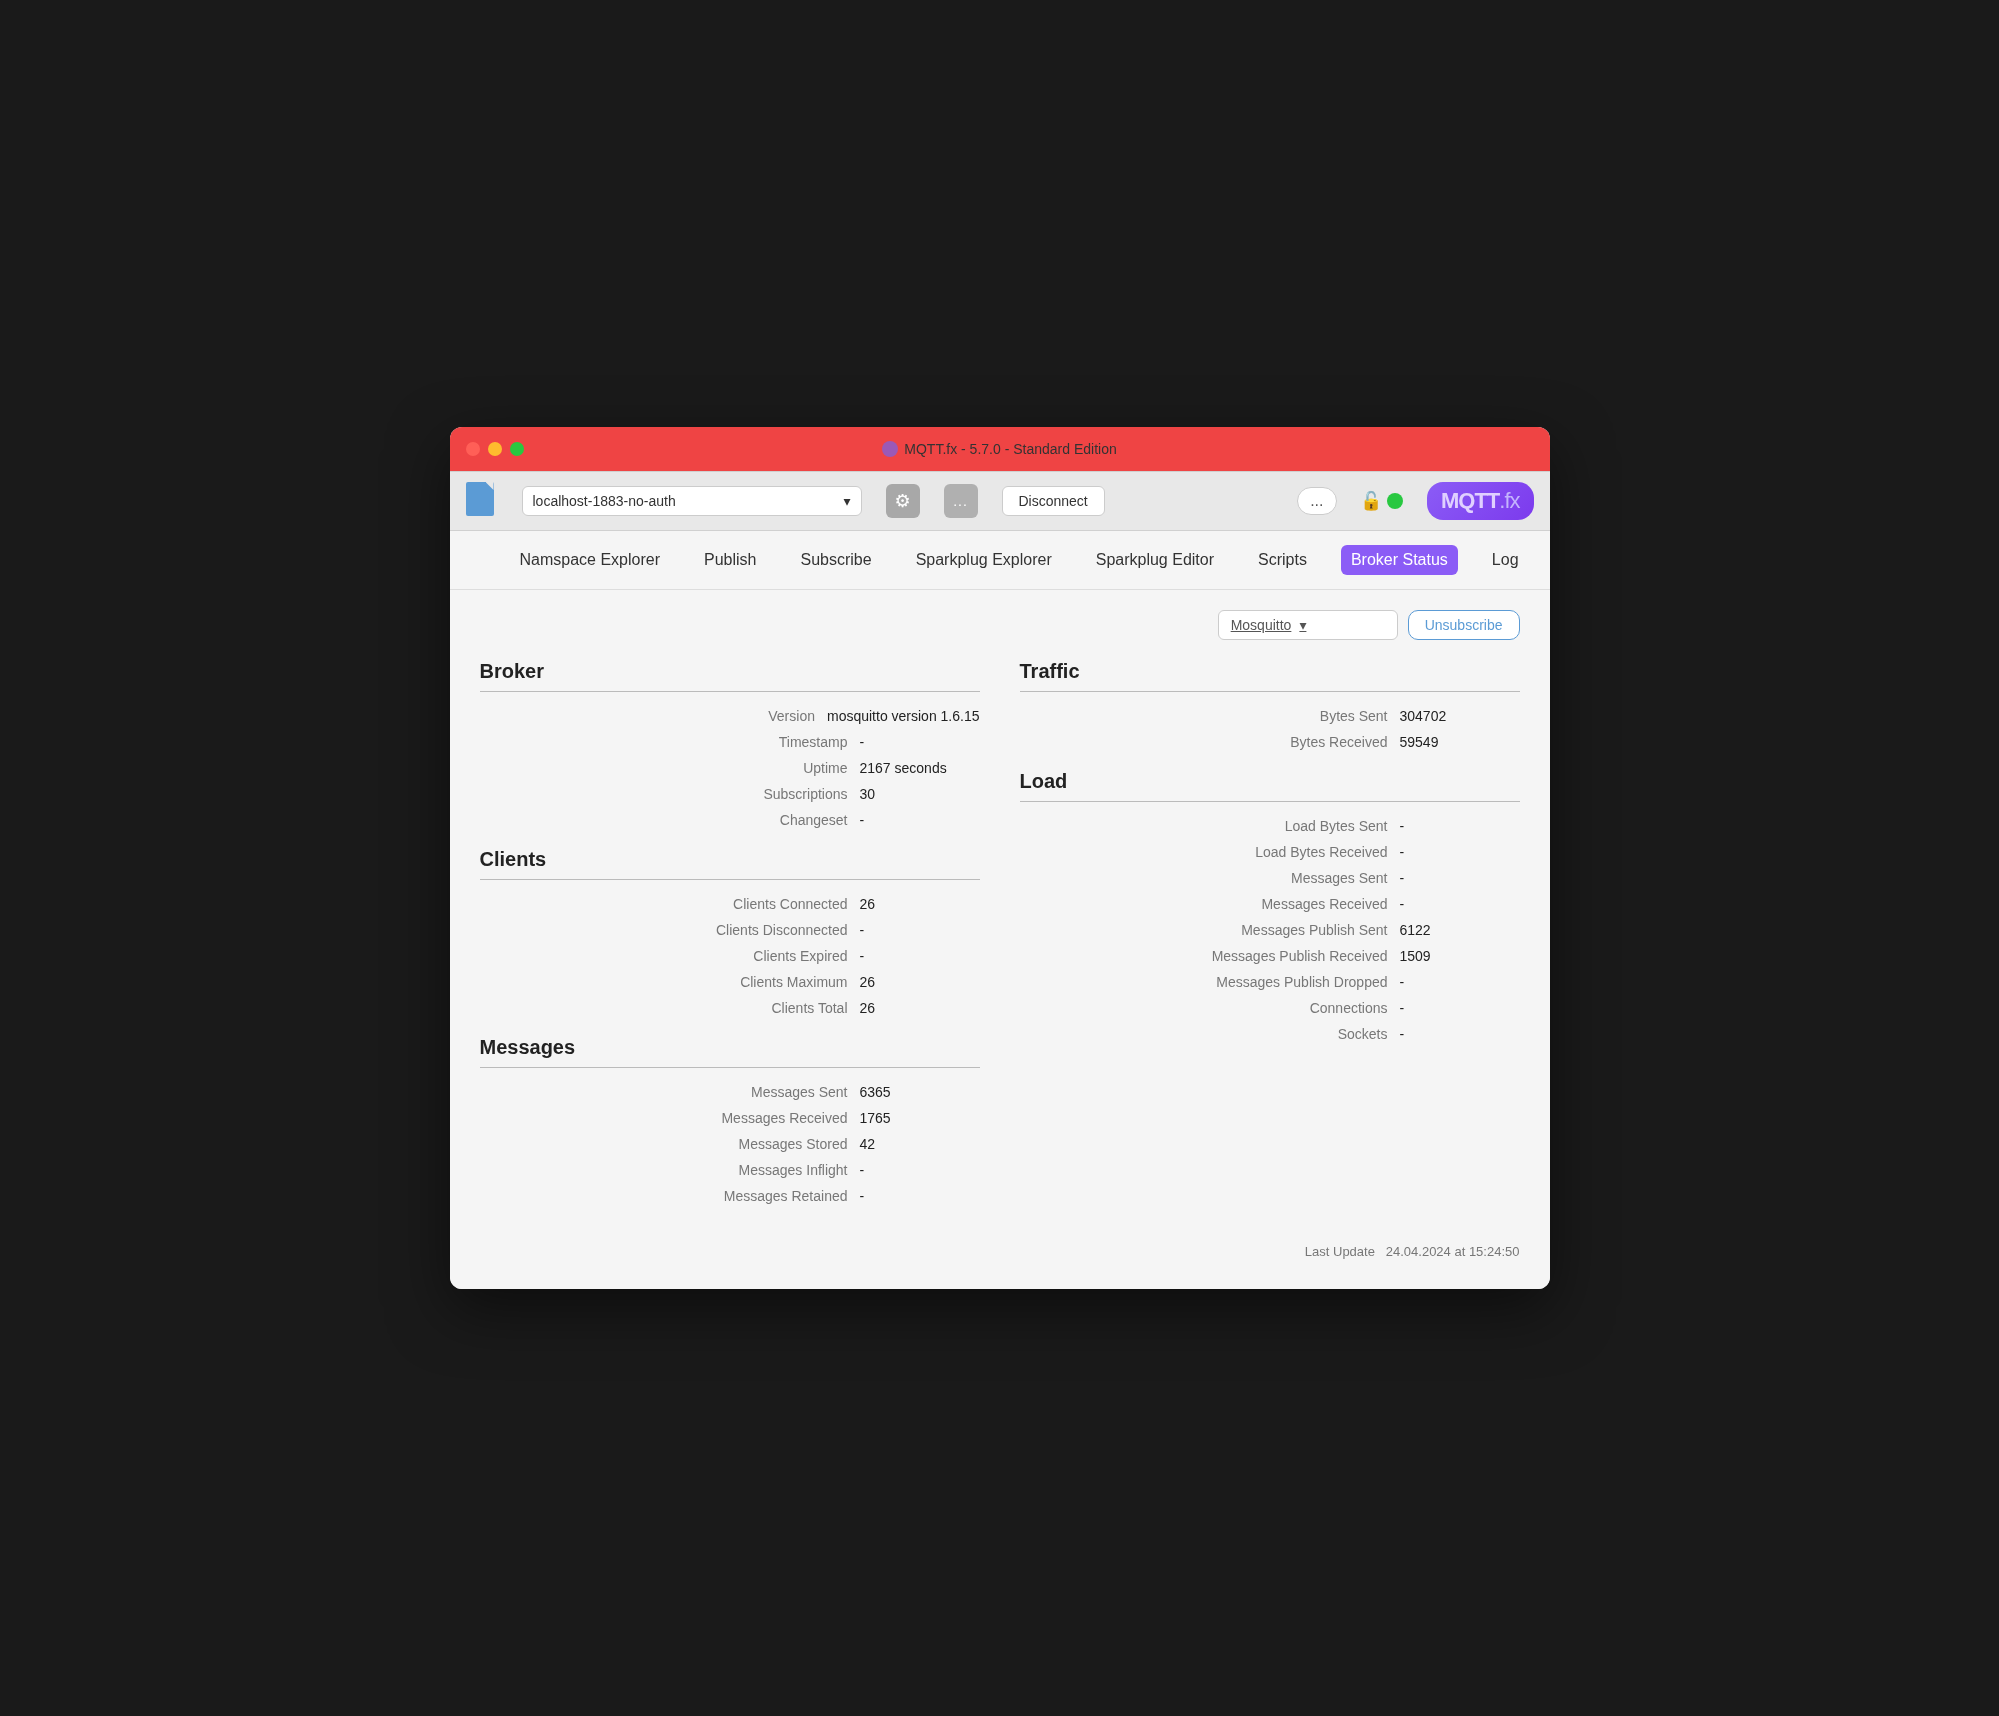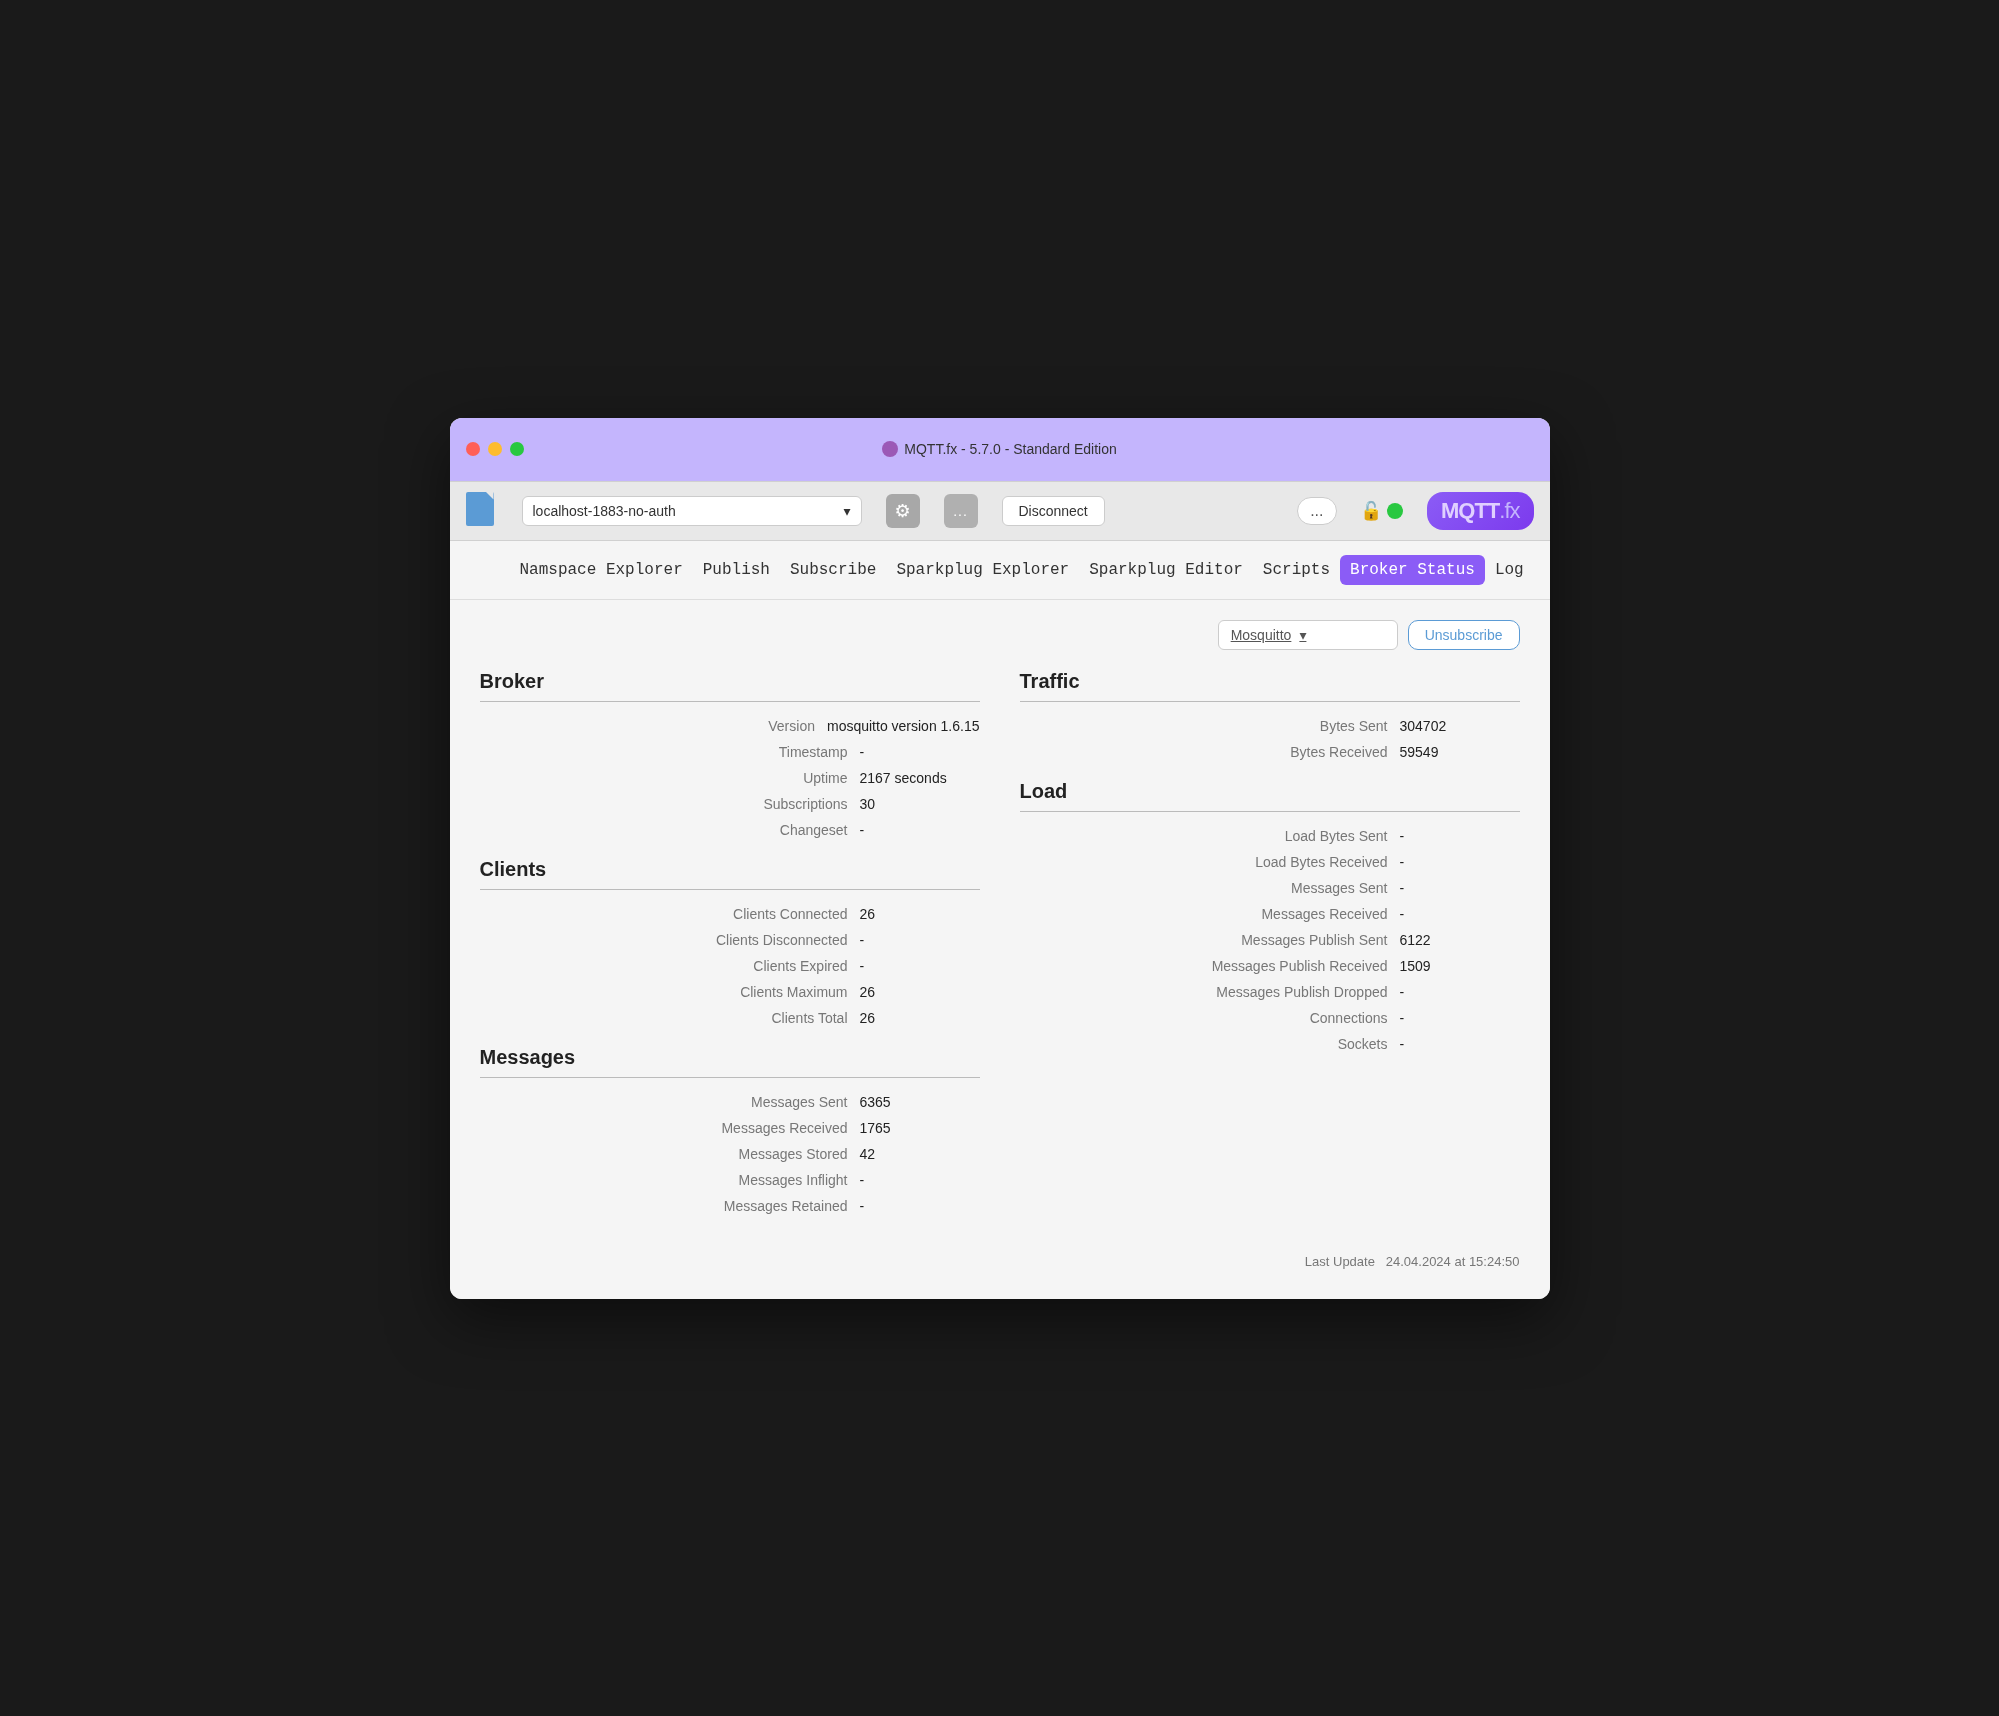--- a/index.html
+++ b/index.html
@@ -12,22 +12,22 @@
       font-family: -apple-system, BlinkMacSystemFont, 'Helvetica Neue', Arial, sans-serif;
     }
     .window {
       width: 1100px;
       background: #f0f0f0;
       border-radius: 12px;
       overflow: hidden;
       box-shadow: 0 20px 60px rgba(0,0,0,0.5);
     }
     .title-bar {
-      background: #c4b5fd;
-      height: 64px;
+      background: #ef4444;
+      height: 45px;
       display: flex;
       align-items: center;
       justify-content: center;
       position: relative;
       border-bottom: 1px solid #d0d0d0;
     }
     .traffic-lights {
       position: absolute;
       left: 16px;
       display: flex;
@@ -170,22 +170,22 @@
       letter-spacing: -1px;
     }
     .mqtt-logo span {
       color: #e0d0ff;
     }
     .nav-tabs {
       background: #f5f5f5;
       padding: 14px 60px;
       display: flex;
       align-items: center;
+      gap: 24px;
       border-bottom: 1px solid #ddd;
-      font-family: Liberation Mono, monospace;
     }
     .nav-tab {
       font-size: 16px;
       color: #333;
       cursor: pointer;
       padding: 6px 10px;
       border-radius: 6px;
       white-space: nowrap;
     }
     .nav-tab.active {

